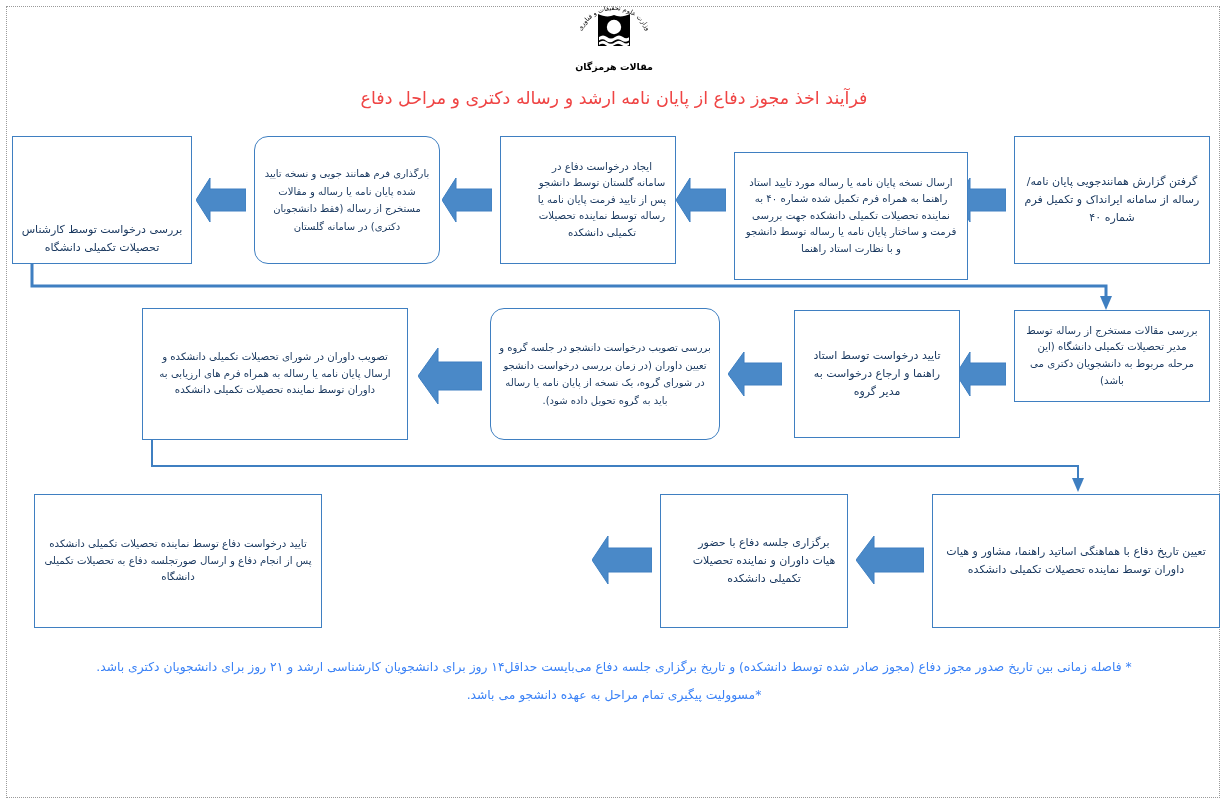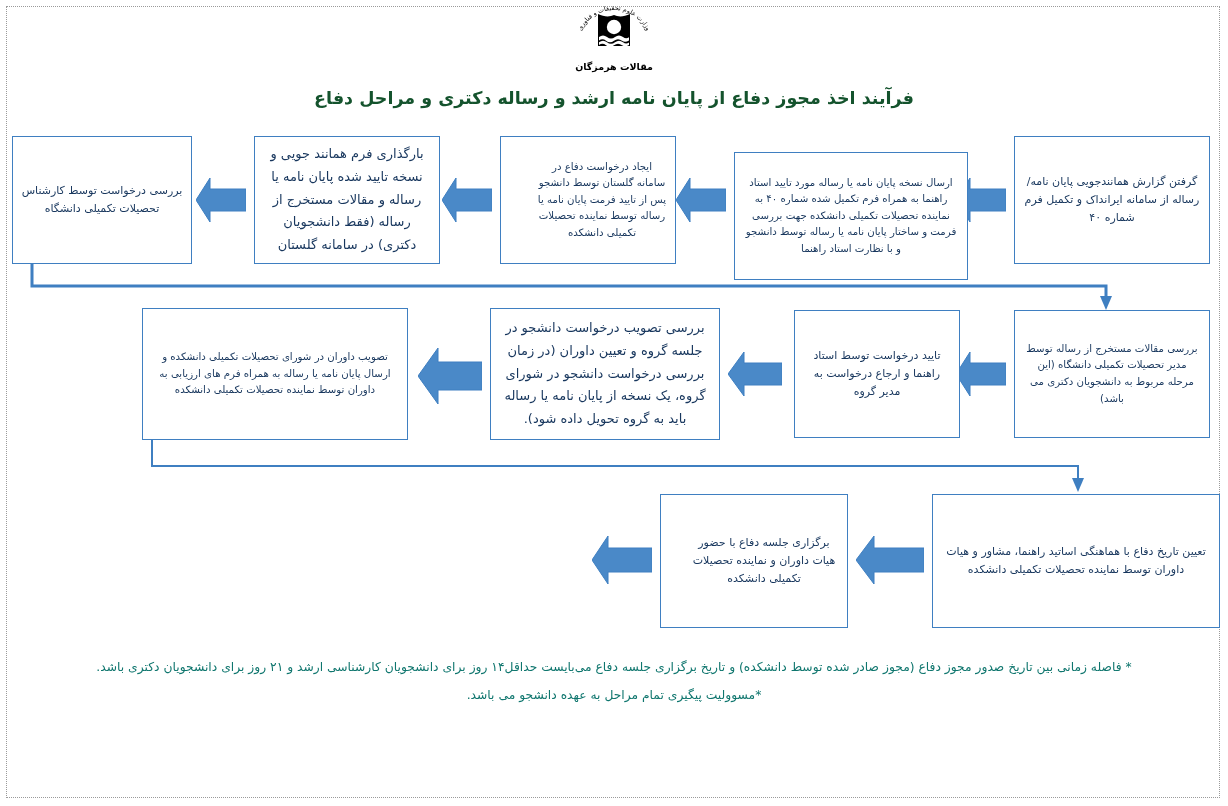--- a/index.html
+++ b/index.html
@@ -57,22 +57,22 @@
     letter-spacing: .5px;
   }
 
   
   .doc-title {
     position: absolute;
     top: 88px;
     left: 0; right: 0;
     text-align: center;
     font-size: 17.5px;
-    font-weight: bold;
-    color: #14532d;
+    font-weight: normal;
+    color: #ef4444;
     letter-spacing: .2px;
   }
 
   
   .fbox {
     position: absolute;
     box-sizing: border-box;
     border: 1px solid #3f7fc1;
     background: #ffffff;
     display: flex;
@@ -82,21 +82,21 @@
     text-align: center;
     color: #17365d;
     line-height: 1.62;
     font-size: 11px;
   }
   .fbox .txt {
     display: block;
     width: 100%;
   }
   .fbox.small  { font-size: 10.2px; }
-  .fbox.xsmall { font-size: 13px; line-height: 1.75; }
+  .fbox.xsmall { font-size: 10px; line-height: 1.75; border-radius: 14px; }
 
   
   .barrow {
     position: absolute;
     display: block;
   }
   .barrow svg { display: block; width: 100%; height: 100%; }
 
   
   .elbow {
@@ -108,21 +108,21 @@
   
   .notes {
     position: absolute;
     left: 20px;
     right: 20px;
     top: 660px;
     text-align: center;
   }
   .note {
     font-size: 12.3px;
-    color: #0f766e;
+    color: #3b82f6;
     line-height: 1.15;
     margin-bottom: 14px;
     white-space: nowrap;
   }
   .note:nth-child(2) { font-size: 12.3px; }
   .note:nth-child(3) { font-size: 17px; }
 </style>
 </head>
 <body>
 
@@ -185,32 +185,32 @@
   <div class="fbox xsmall" style="right:788px; top:136px; width:186px; height:128px;">
     <span class="txt">بارگذاری فرم همانند جویی و نسخه تایید شده پایان نامه یا رساله و مقالات مستخرج از رساله (فقط دانشجویان دکتری) در سامانه گلستان</span>
   </div>
 
   <div class="barrow" style="right:982px; top:178px; width:50px; height:44px;">
     <svg viewBox="0 0 50 44" preserveAspectRatio="none">
       <polygon points="50,11 14,11 14,0 0,22 14,44 14,33 50,33" fill="#4a89c8" stroke="#3f7fc1" stroke-width="1"></polygon>
     </svg>
   </div>
 
-  <div class="fbox" style="right:1036px; top:136px; width:180px; height:128px;">
+  <div class="fbox" style="right:1036px; top:136px; width:180px; height:128px;align-items:flex-end;">
     <span class="txt">بررسی درخواست توسط کارشناس تحصیلات تکمیلی دانشگاه</span>
   </div>
 
   <div class="elbow" style="left:20px; top:264px; width:1100px; height:46px;">
     <svg viewBox="0 0 1100 46" preserveAspectRatio="none">
       <polyline points="12,0 12,22 1086,22 1086,34" fill="none" stroke="#3f7fc1" stroke-width="3"></polyline>
       <polygon points="1080,32 1092,32 1086,46" fill="#3f7fc1"></polygon>
     </svg>
   </div>
 
-  <div class="fbox small" style="right:18px; top:310px; width:196px; height:128px;">
+  <div class="fbox small" style="right:18px; top:310px; width:196px; height:92px;">
     <span class="txt">بررسی مقالات مستخرج از رساله توسط مدیر تحصیلات تکمیلی دانشگاه (این مرحله مربوط به دانشجویان دکتری می باشد)</span>
   </div>
 
   <div class="barrow" style="right:222px; top:352px; width:50px; height:44px;">
     <svg viewBox="0 0 50 44" preserveAspectRatio="none">
       <polygon points="50,11 14,11 14,0 0,22 14,44 14,33 50,33" fill="#4a89c8" stroke="#3f7fc1" stroke-width="1"></polygon>
     </svg>
   </div>
 
   <div class="fbox" style="right:268px; top:310px; width:166px; height:128px;margin-left:20px;">
@@ -257,19 +257,22 @@
   <div class="fbox" style="right:380px; top:494px; width:188px; height:134px;padding-left:28px;">
     <span class="txt">برگزاری جلسه دفاع با حضور هیات داوران و نماینده تحصیلات تکمیلی دانشکده</span>
   </div>
 
   <div class="barrow" style="right:576px; top:536px; width:60px; height:48px;">
     <svg viewBox="0 0 60 48" preserveAspectRatio="none">
       <polygon points="60,12 16,12 16,0 0,24 16,48 16,36 60,36" fill="#4a89c8" stroke="#3f7fc1" stroke-width="1"></polygon>
     </svg>
   </div>
 
+  <div class="fbox small" style="right:906px; top:494px; width:288px; height:134px;">
+    <span class="txt">تایید درخواست دفاع توسط نماینده تحصیلات تکمیلی دانشکده پس از انجام دفاع و ارسال صورتجلسه دفاع به تحصیلات تکمیلی دانشگاه</span>
+  </div>
 
   <div class="notes">
     <div class="note">* فاصله زمانی بین تاریخ صدور مجوز دفاع (مجوز صادر شده توسط دانشکده) و تاریخ برگزاری جلسه دفاع می‌بایست حداقل۱۴ روز برای دانشجویان کارشناسی ارشد و ۲۱ روز برای دانشجویان دکتری باشد.</div>
     <div class="note">*مسوولیت پیگیری تمام مراحل به عهده دانشجو می باشد.</div>
   </div>
 
 </div>
 
 </body></html>

